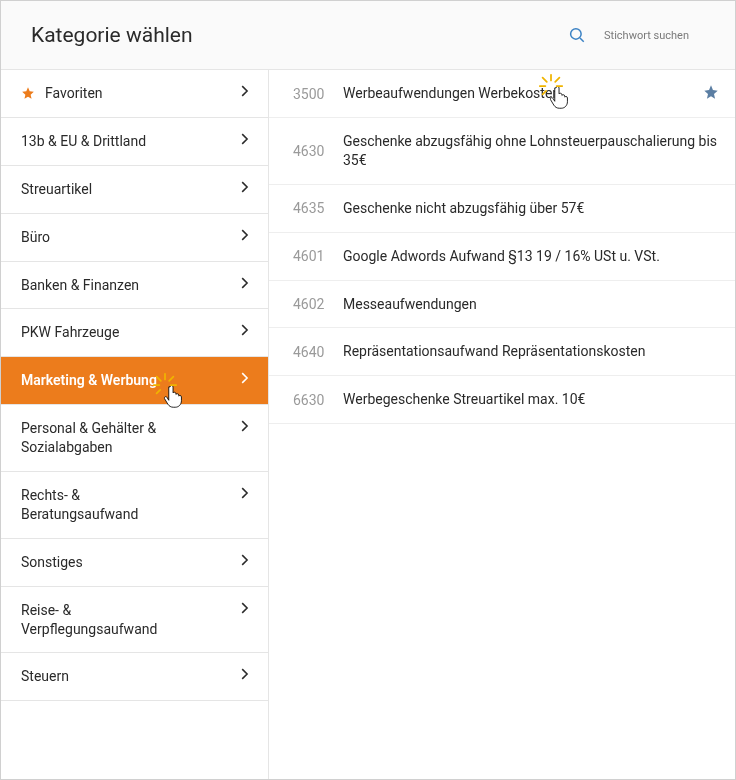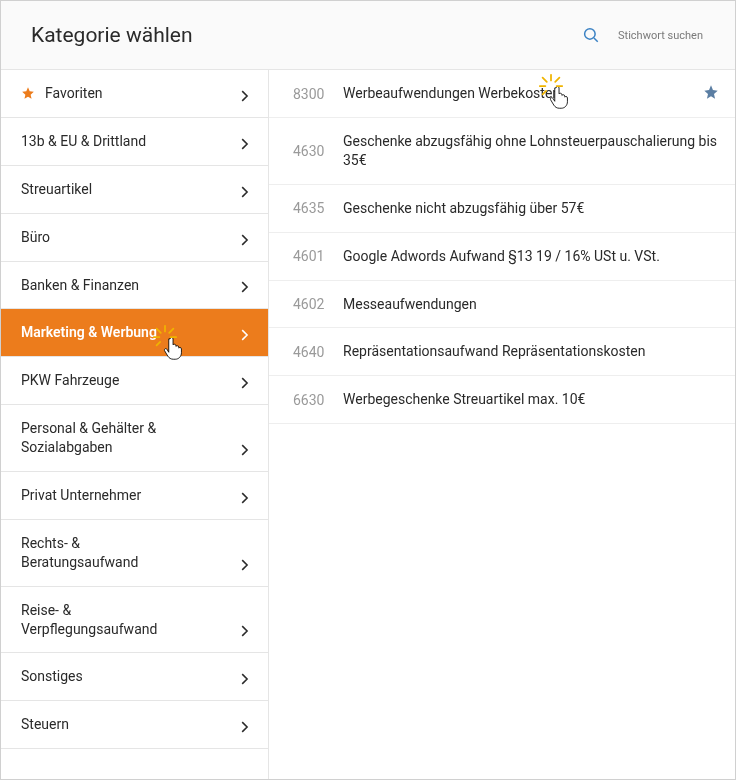--- a/index.html
+++ b/index.html
@@ -15,21 +15,21 @@
       height: 780px;
       background: #fff;
       border: 1px solid #d0d0d0;
       display: flex;
       flex-direction: column;
     }
     .header {
       display: flex;
       align-items: center;
       justify-content: space-between;
-      padding: 22px 32px 22px 30px;
+      padding: 22px 46px 22px 30px;
       border-bottom: 1px solid #e5e5e5;
       background: #fafafa;
     }
     .title {
       font-size: 21px;
       font-weight: 400;
       color: #2a2a2a;
     }
     .search-area {
       display: flex;
@@ -57,21 +57,21 @@
       width: 268px;
       overflow-y: scroll;
       border-right: 1px solid #e5e5e5;
       background: #fff;
     }
     .sidebar::-webkit-scrollbar { width: 12px; }
     .sidebar::-webkit-scrollbar-track { background: #eaeaea; }
     .sidebar::-webkit-scrollbar-thumb { background: #b8b8b8; border-radius: 0; }
     .sidebar-item {
       display: flex;
-      align-items: flex-end;
+      align-items: flex-start;
       justify-content: space-between;
       padding: 14px 18px 14px 20px;
       border-bottom: 1px solid #e5e5e5;
       cursor: pointer;
       font-size: 14px;
       color: #2a2a2a;
       min-height: 46px;
       position: relative;
     }
     .sidebar-item.selected {
@@ -200,20 +200,28 @@
           </svg>
         </div>
         <div class="sidebar-item">
           <div class="sidebar-item-left">
             <span class="sidebar-label">Banken &amp; Finanzen</span>
           </div>
           <svg class="chevron" viewBox="0 0 12 20">
             <polyline points="2,3 9,10 2,17"></polyline>
           </svg>
         </div>
+        <div class="sidebar-item">
+          <div class="sidebar-item-left">
+            <span class="sidebar-label">PKW Fahrzeuge</span>
+          </div>
+          <svg class="chevron" viewBox="0 0 12 20">
+            <polyline points="2,3 9,10 2,17"></polyline>
+          </svg>
+        </div>
         <div class="sidebar-item selected">
           <div class="sidebar-item-left">
             <span class="sidebar-label">Marketing &amp; Werbung</span>
           </div>
           <svg class="chevron" viewBox="0 0 12 20">
             <polyline points="2,3 9,10 2,17"></polyline>
           </svg>
           <div class="cursor-anno" style="left: 160px; top: 26px;"><svg class="spark" viewBox="0 0 40 40">
     <g stroke="#f0b400" stroke-width="2.5" stroke-linecap="round">
       <line x1="20" y1="4" x2="20" y2="12"></line>
@@ -222,78 +230,62 @@
       <line x1="8" y1="8" x2="14" y2="14"></line>
       <line x1="32" y1="8" x2="26" y2="14"></line>
       <line x1="8" y1="32" x2="13" y2="27"></line>
     </g>
   </svg><svg class="cursor-hand" viewBox="0 0 32 40">
     <path d="M13 6c0-1.3 1-2.3 2.3-2.3s2.3 1 2.3 2.3v9.2c.5-.6 1.3-1 2.1-1 1.3 0 2.3 1 2.3 2.3v1c.5-.6 1.3-1 2.1-1 1.3 0 2.3 1 2.3 2.3v1.3c.5-.6 1.2-.9 2-.9 1.2 0 2.1 1 2.1 2.1v6c0 5.5-4 10-9.5 10h-3c-3.5 0-6.6-1.8-8.4-4.8l-5-8.3c-.6-1-.3-2.3.7-2.9 1-.6 2.3-.3 2.9.7l2.8 4.6V6z" fill="#fff" stroke="#000" stroke-width="1.3"></path>
   </svg></div>
         </div>
         <div class="sidebar-item">
           <div class="sidebar-item-left">
-            <span class="sidebar-label">PKW Fahrzeuge</span>
-          </div>
-          <svg class="chevron" viewBox="0 0 12 20">
-            <polyline points="2,3 9,10 2,17"></polyline>
-          </svg>
-        </div>
-        <div class="sidebar-item">
-          <div class="sidebar-item-left">
             <span class="sidebar-label">Personal &amp; Gehälter &amp; Sozialabgaben</span>
           </div>
           <svg class="chevron" viewBox="0 0 12 20">
             <polyline points="2,3 9,10 2,17"></polyline>
           </svg>
         </div>
         <div class="sidebar-item">
           <div class="sidebar-item-left">
-            <span class="sidebar-label">Privat Unternehmer</span>
-          </div>
-          <svg class="chevron" viewBox="0 0 12 20">
-            <polyline points="2,3 9,10 2,17"></polyline>
-          </svg>
-        </div>
-        <div class="sidebar-item">
-          <div class="sidebar-item-left">
             <span class="sidebar-label">Rechts- &amp; Beratungsaufwand</span>
           </div>
           <svg class="chevron" viewBox="0 0 12 20">
             <polyline points="2,3 9,10 2,17"></polyline>
           </svg>
         </div>
         <div class="sidebar-item">
           <div class="sidebar-item-left">
+            <span class="sidebar-label">Sonstiges</span>
+          </div>
+          <svg class="chevron" viewBox="0 0 12 20">
+            <polyline points="2,3 9,10 2,17"></polyline>
+          </svg>
+        </div>
+        <div class="sidebar-item">
+          <div class="sidebar-item-left">
             <span class="sidebar-label">Reise- &amp; Verpflegungsaufwand</span>
-          </div>
-          <svg class="chevron" viewBox="0 0 12 20">
-            <polyline points="2,3 9,10 2,17"></polyline>
-          </svg>
-        </div>
-        <div class="sidebar-item">
-          <div class="sidebar-item-left">
-            <span class="sidebar-label">Sonstiges</span>
           </div>
           <svg class="chevron" viewBox="0 0 12 20">
             <polyline points="2,3 9,10 2,17"></polyline>
           </svg>
         </div>
         <div class="sidebar-item">
           <div class="sidebar-item-left">
             <span class="sidebar-label">Steuern</span>
           </div>
           <svg class="chevron" viewBox="0 0 12 20">
             <polyline points="2,3 9,10 2,17"></polyline>
           </svg>
         </div>
       </div>
     <div class="content" id="content">
         <div class="content-row">
-          <span class="content-code">8300</span>
+          <span class="content-code">3500</span>
           <span class="content-label">Werbeaufwendungen Werbekosten</span>
           <span><svg class="fav-star star-blue" viewBox="0 0 24 24">
               <path d="M12 2l2.9 6.9L22 10l-5.5 5 1.6 7L12 18.5 5.9 22l1.6-7L2 10l7.1-1.1z"></path>
             </svg></span>
           <div class="cursor-anno" style="left: 278px; top: 14px;"><svg class="spark" viewBox="0 0 40 40">
     <g stroke="#f0b400" stroke-width="2.5" stroke-linecap="round">
       <line x1="20" y1="4" x2="20" y2="12"></line>
       <line x1="4" y1="20" x2="12" y2="20"></line>
       <line x1="28" y1="20" x2="36" y2="20"></line>
       <line x1="8" y1="8" x2="14" y2="14"></line>

